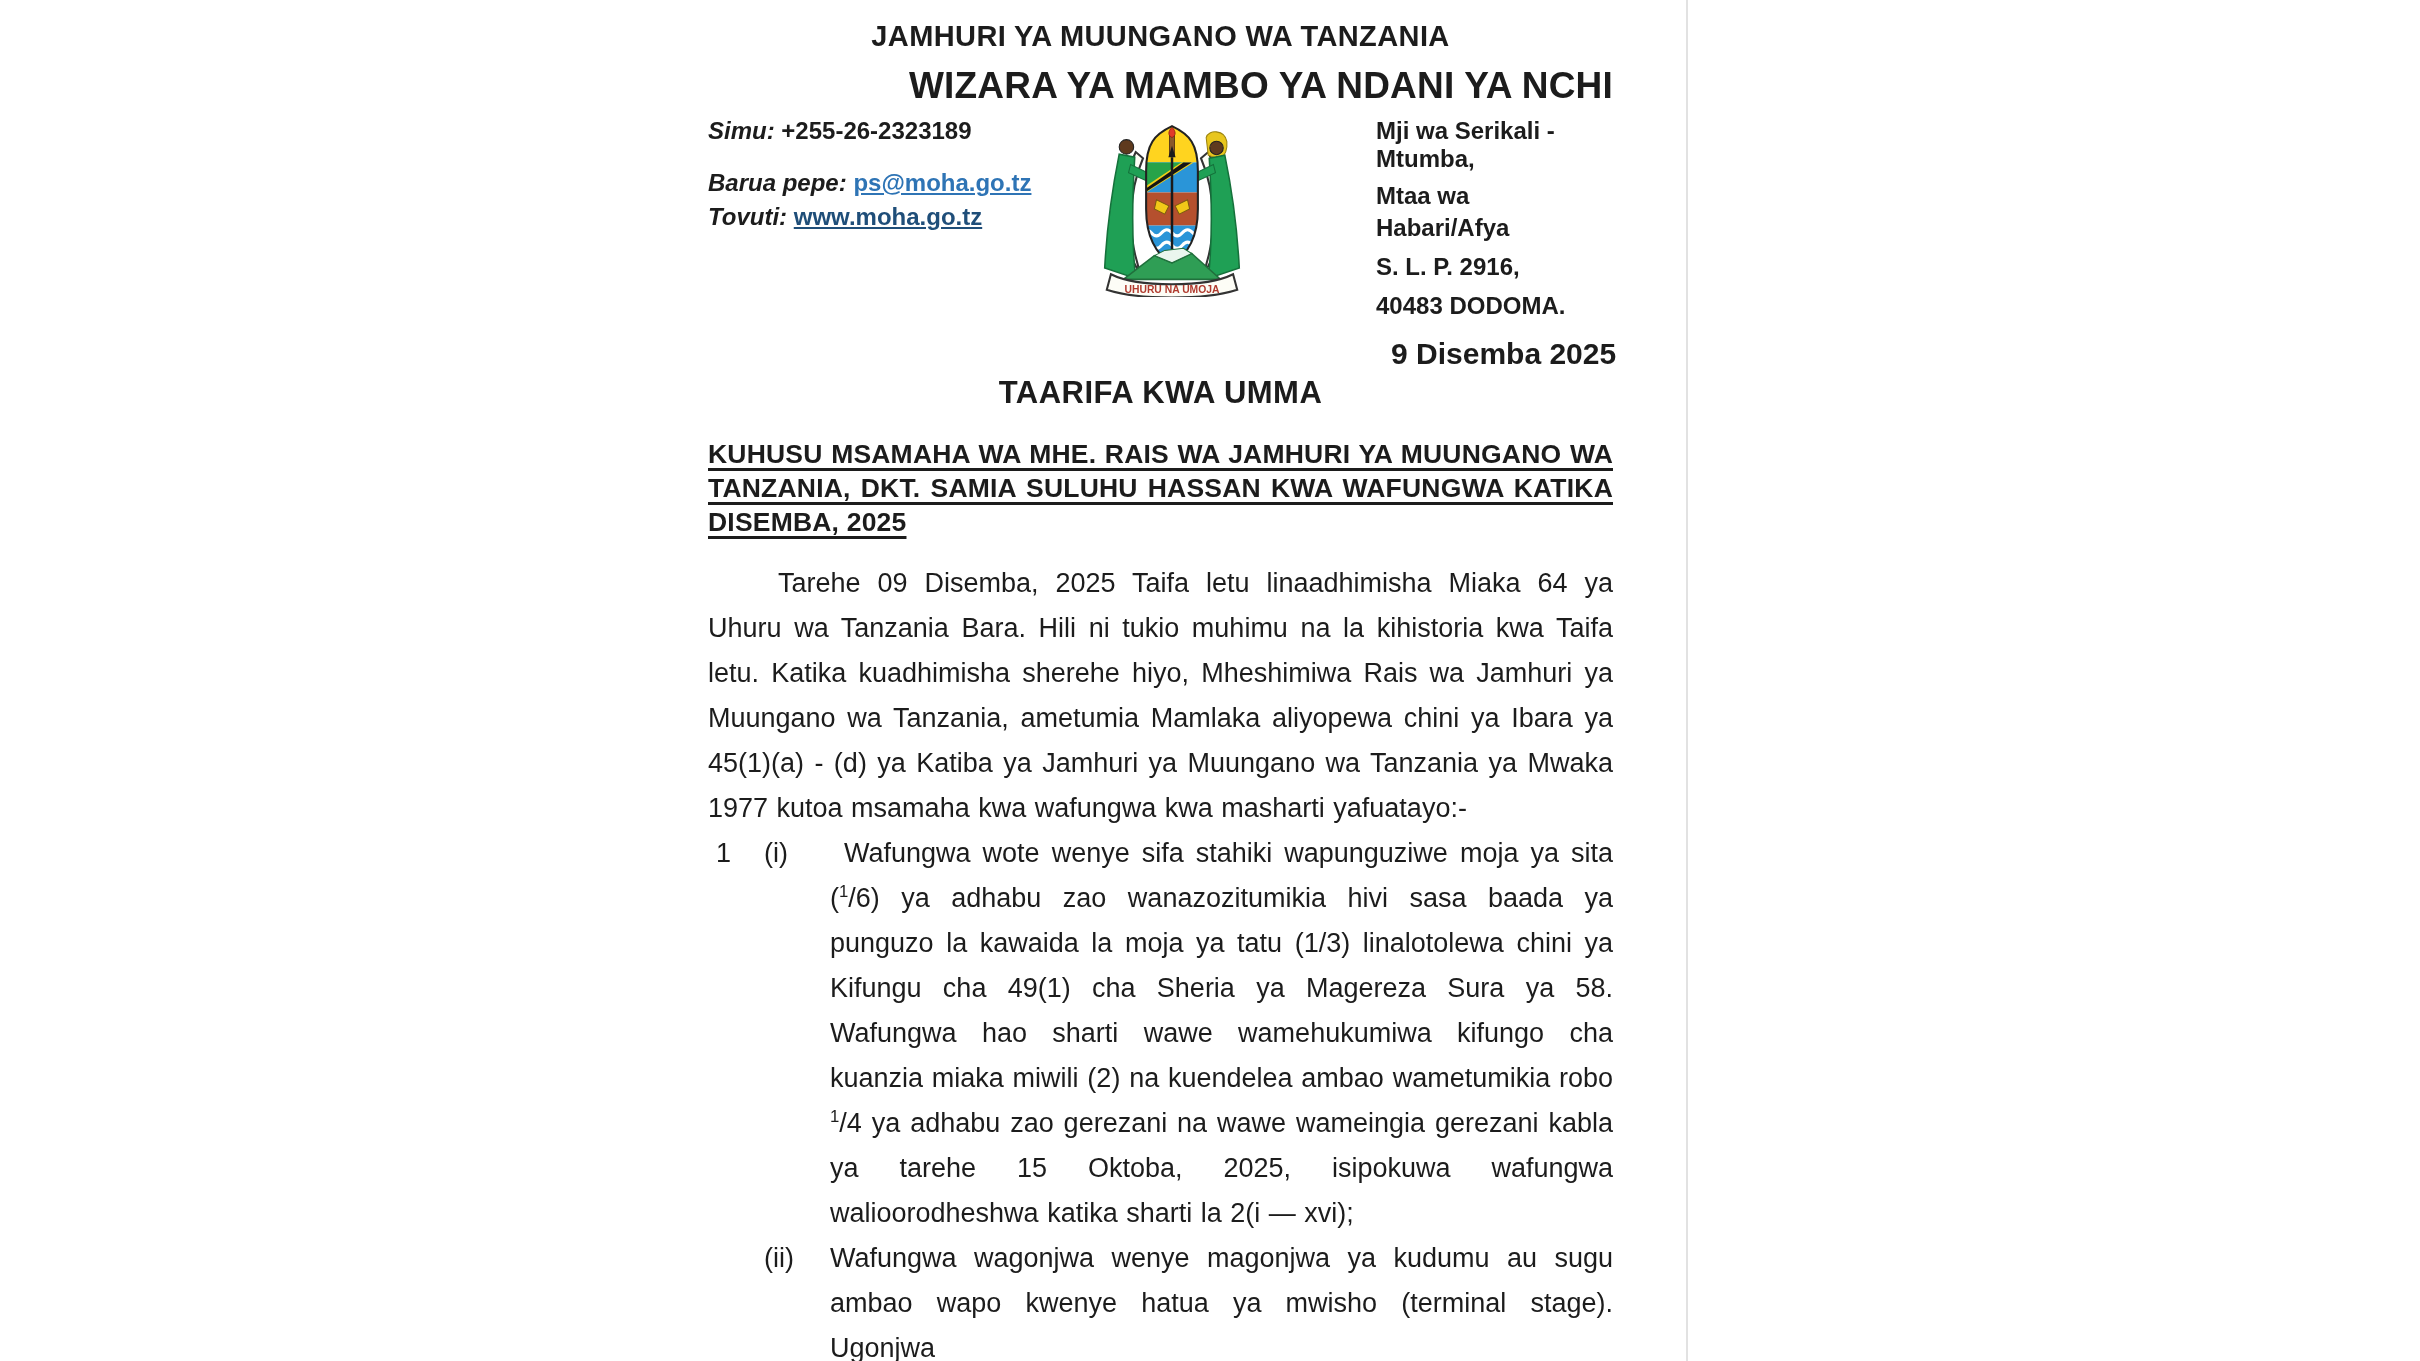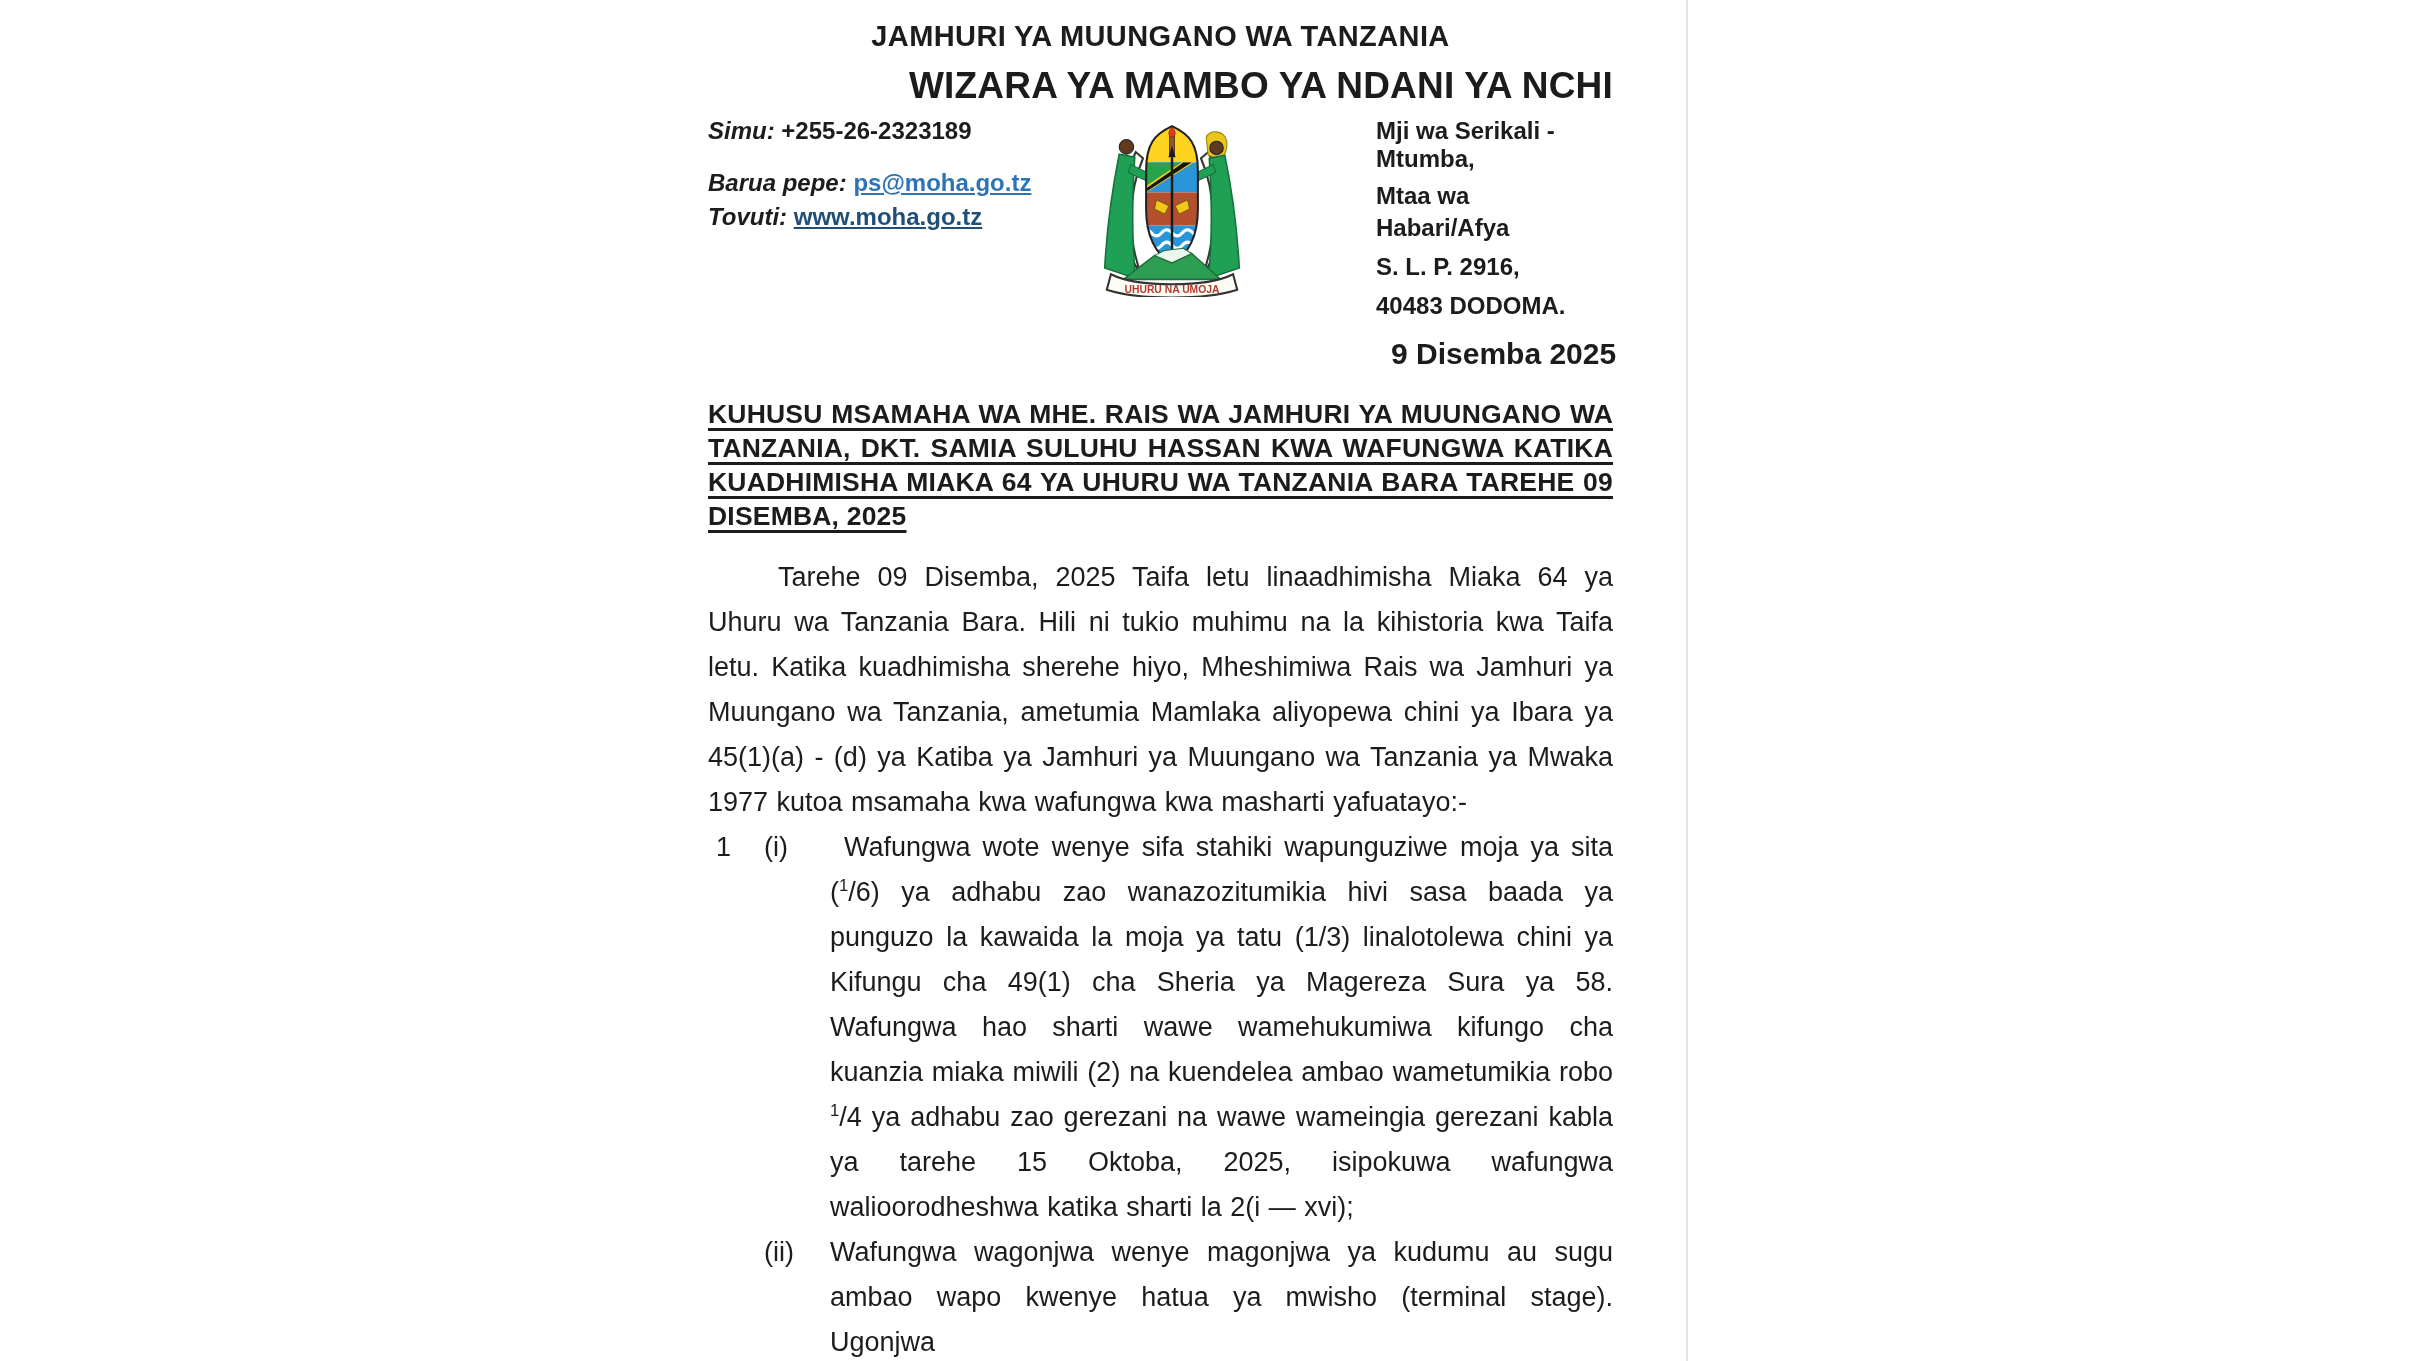--- a/index.html
+++ b/index.html
@@ -125,25 +125,25 @@
       <div class="address">
         <div class="a-line">Mji wa Serikali -</div>
         <div class="a-line">Mtumba,</div>
         <div class="a-line gap">Mtaa wa Habari/Afya</div>
         <div class="a-line gap">S. L. P. 2916,</div>
         <div class="a-line gap">40483 DODOMA.</div>
       </div>
     </div>
 
     <div class="date">9 Disemba 2025</div>
+    <div class="notice-title">TAARIFA KWA UMMA</div>
 
     <div class="subject">
       <div class="sub-line just">KUHUSU MSAMAHA WA MHE. RAIS WA JAMHURI YA MUUNGANO WA</div>
       <div class="sub-line just">TANZANIA, DKT. SAMIA SULUHU HASSAN KWA WAFUNGWA KATIKA</div>
-      <div class="sub-line just">KUADHIMISHA MIAKA 64 YA UHURU WA TANZANIA BARA TAREHE 09</div>
       <div class="sub-line">DISEMBA, 2025</div>
     </div>
 
     <p class="intro">Tarehe 09 Disemba, 2025 Taifa letu linaadhimisha Miaka 64 ya Uhuru wa Tanzania Bara. Hili ni tukio muhimu na la kihistoria kwa Taifa letu. Katika kuadhimisha sherehe hiyo, Mheshimiwa Rais wa Jamhuri ya Muungano wa Tanzania, ametumia Mamlaka aliyopewa chini ya Ibara ya 45(1)(a) - (d) ya Katiba ya Jamhuri ya Muungano wa Tanzania ya Mwaka 1977 kutoa msamaha kwa wafungwa kwa masharti yafuatayo:-</p>
 
     <div class="item first">
       <div class="num">1</div>
       <div class="marker">(i)</div>
       <div class="itext"><span>Wafungwa wote wenye sifa stahiki wapunguziwe moja ya sita (</span><sup>1</sup><span>/6) ya adhabu zao wanazozitumikia hivi sasa baada ya punguzo la kawaida la moja ya tatu (1/3) linalotolewa chini ya Kifungu cha 49(1) cha Sheria ya Magereza Sura ya 58. Wafungwa hao sharti wawe wamehukumiwa kifungo cha kuanzia miaka miwili (2) na kuendelea ambao wametumikia robo </span><sup>1</sup><span>/4 ya adhabu zao gerezani na wawe wameingia gerezani kabla ya tarehe 15 Oktoba, 2025, isipokuwa wafungwa walioorodheshwa katika sharti la 2(i — xvi);</span></div>
     </div>

